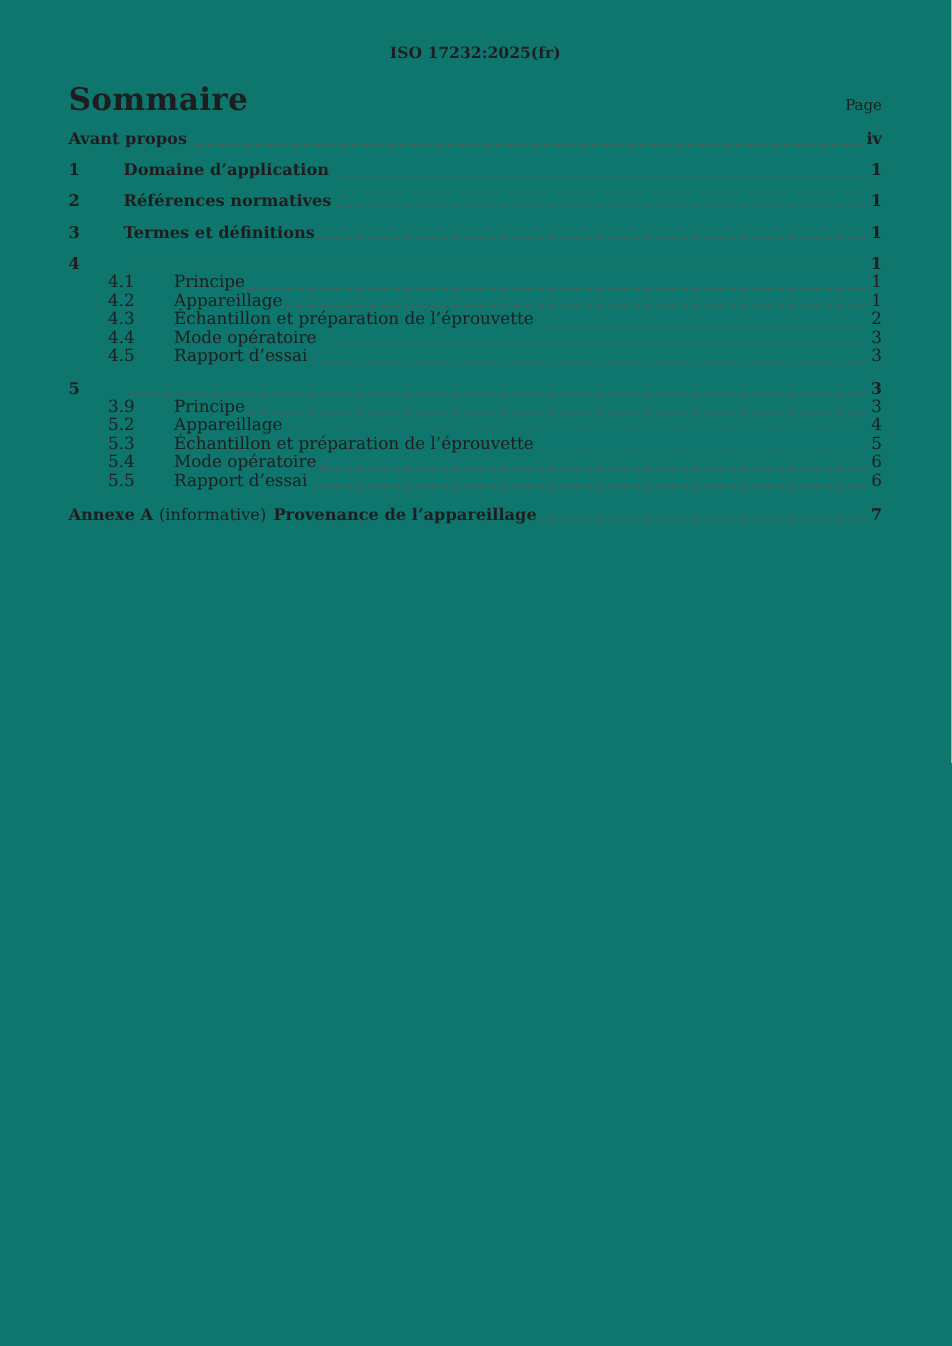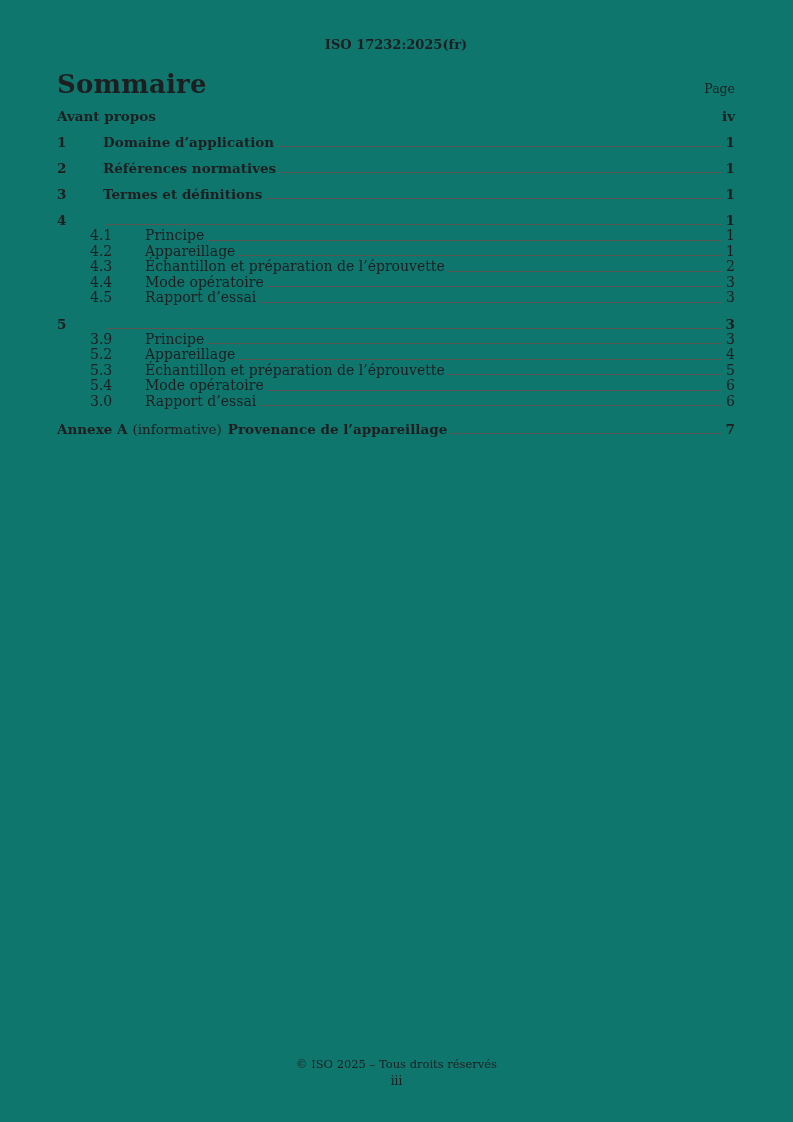--- a/index.html
+++ b/index.html
@@ -190,34 +190,30 @@
     </a>
 
     <a class="toc-row lvl2">
       <span class="num2">5.4</span>
       <span class="entry-title">Mode opératoire</span>
       <span class="leader"></span>
       <span class="pg">6</span>
     </a>
 
     <a class="toc-row lvl2">
-      <span class="num2">3.0</span>
+      <span class="num2">5.5</span>
       <span class="entry-title">Rapport d’essai</span>
       <span class="leader"></span>
       <span class="pg">6</span>
     </a>
 
     <a class="toc-row annex">
       <span class="entry-title">Annexe A</span>
       <span class="entry-title annex-note">(informative)</span>
       <span class="entry-title">Provenance de l’appareillage</span>
       <span class="leader"></span>
       <span class="pg">7</span>
     </a>
 
   </nav>
 
-  <div class="doc-footer">
-    <div>© ISO 2025 – Tous droits réservés</div>
-    <div class="footer-pagenum">iii</div>
-  </div>
 
 </div>
 
 </body></html>

